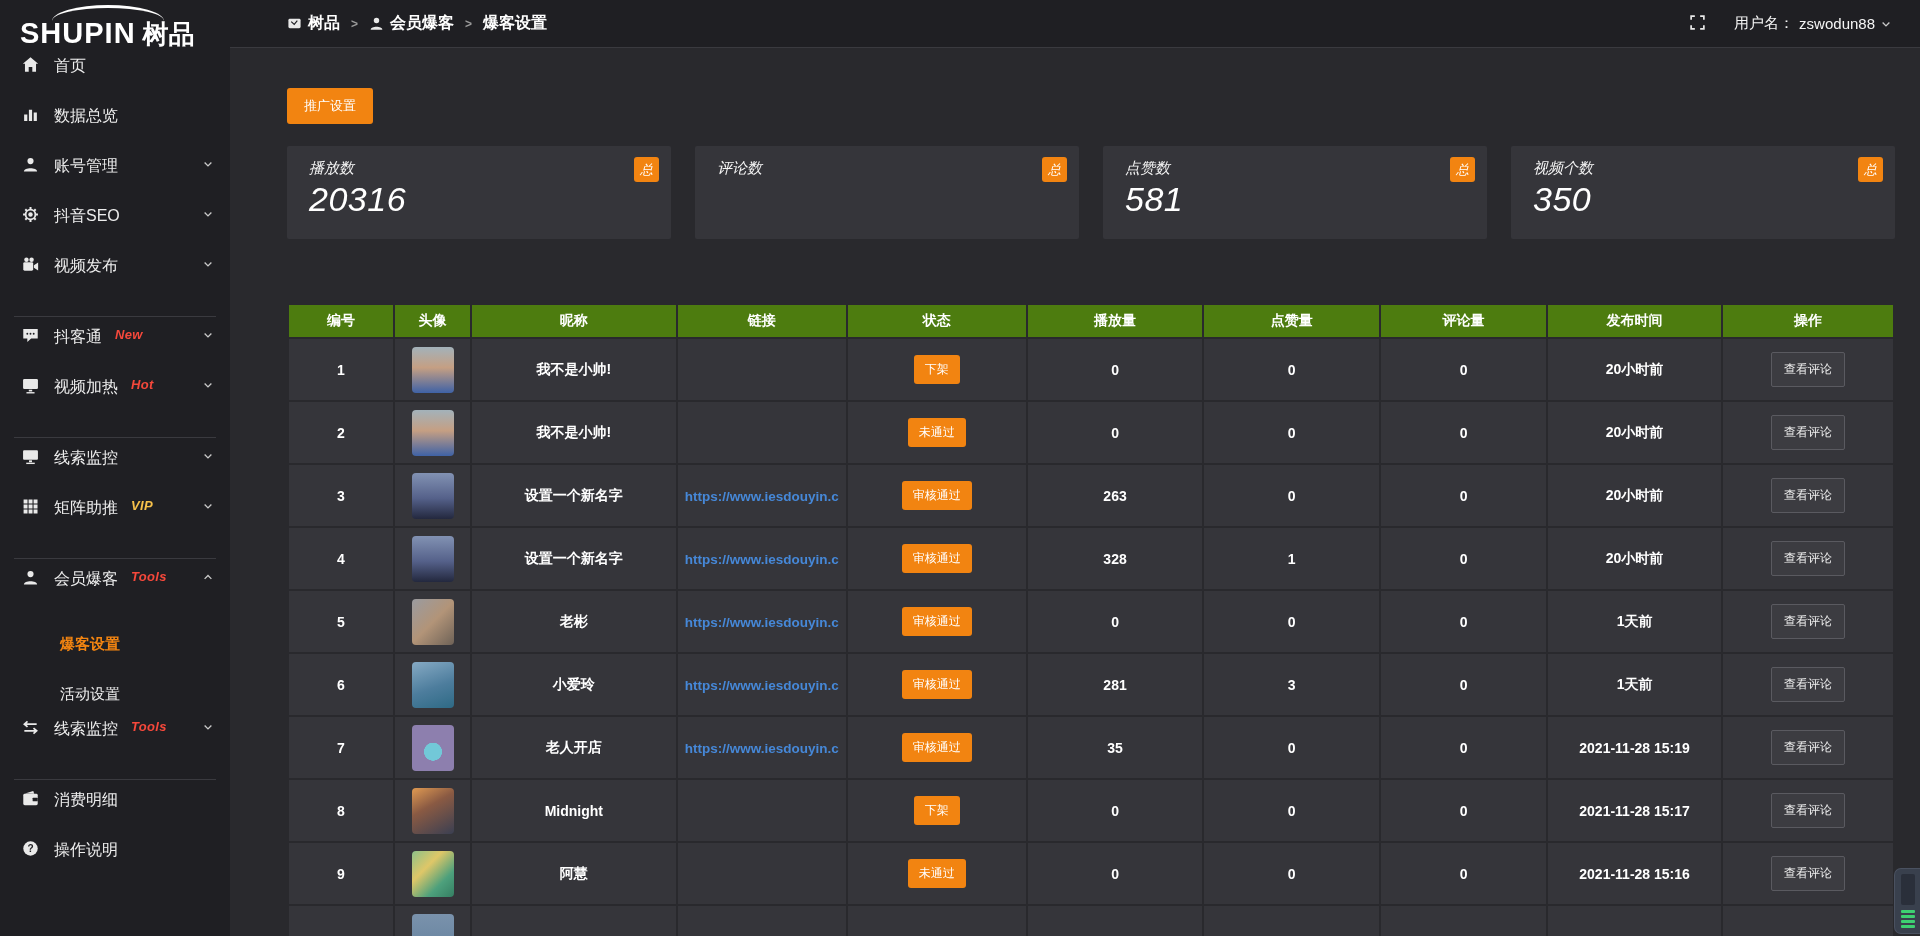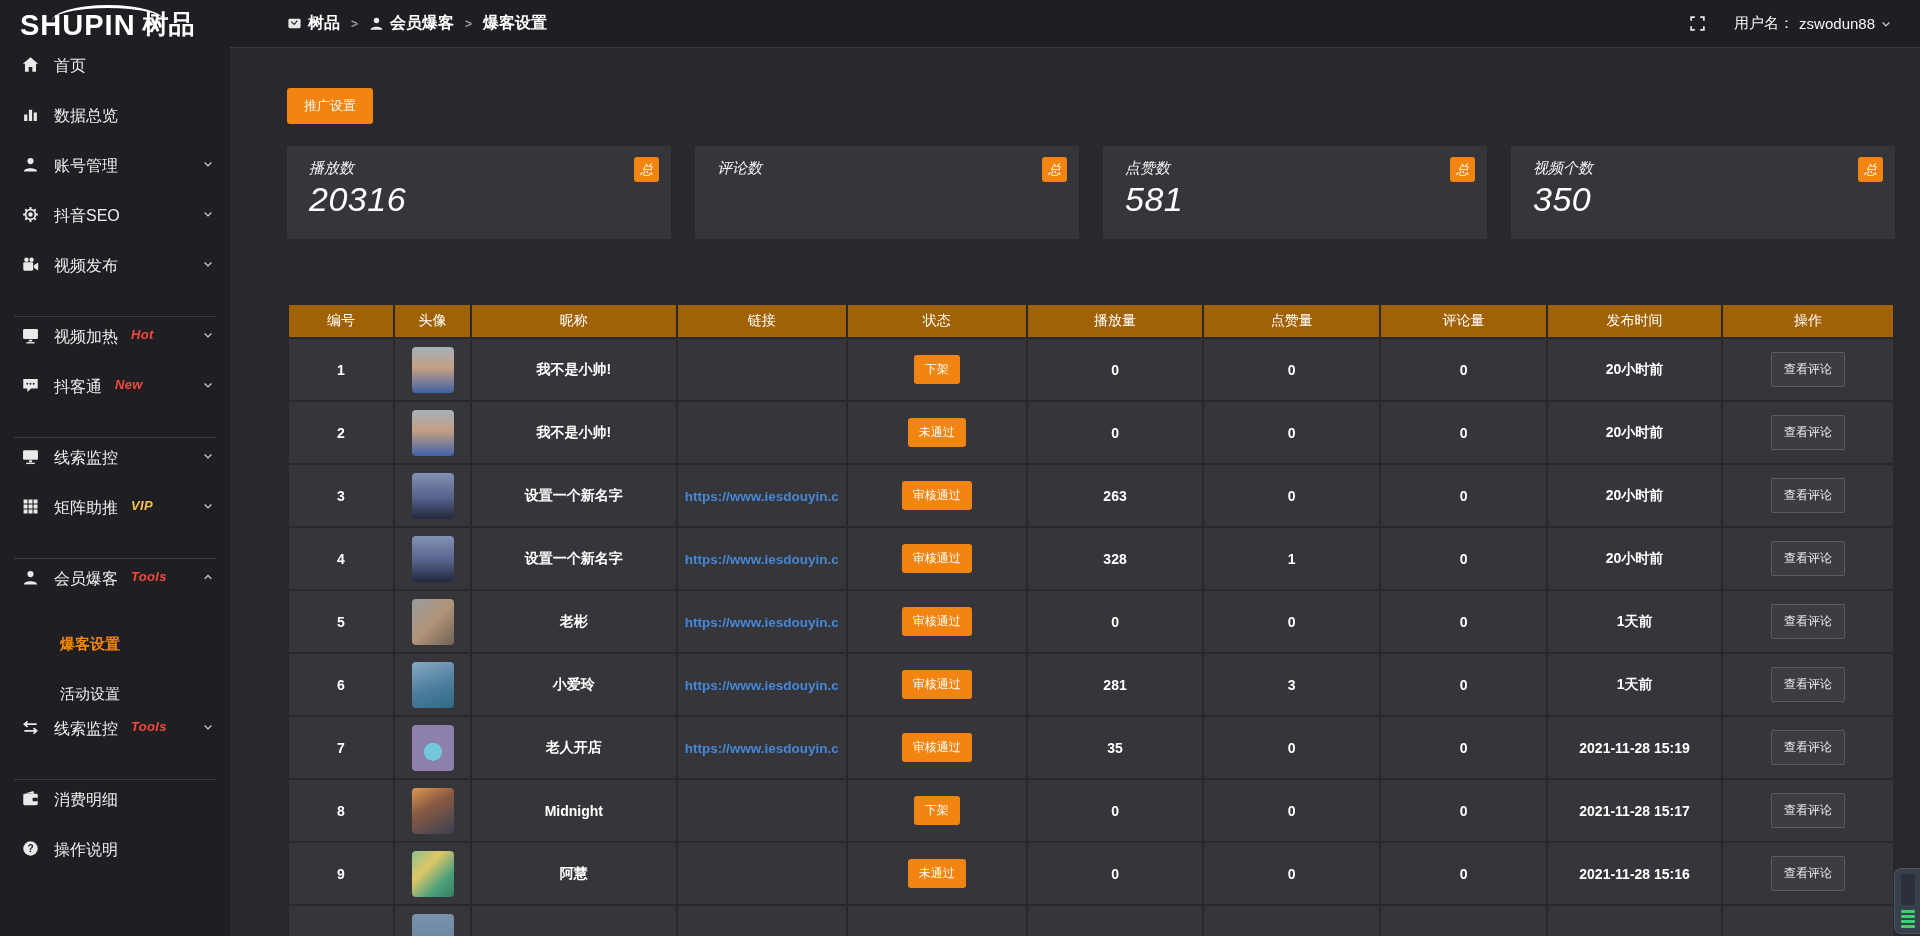--- a/index.html
+++ b/index.html
@@ -8,21 +8,21 @@
     background:#29292d;
     font-family:"Liberation Sans","DejaVu Sans",sans-serif;
     color:#f0f0f0;
     position:relative;
   }
   .ico { display:inline-flex; width:17px; height:17px; flex:0 0 auto; }
   .ico svg { width:100%; height:100%; display:block; }
 
   
   .sidebar { position:fixed; left:0; top:0; width:230px; height:936px; background:#1f1f23; z-index:6; }
-  .logo { height:52px; display:flex; align-items:flex-start; padding:11px 0 4px 20px; position:relative; cursor:pointer; }
+  .logo { height:52px; display:flex; align-items:flex-end; padding:0 0 4px 20px; position:relative; cursor:pointer; }
   .logo-arc { position:absolute; top:5px; left:52px; width:112px; height:16px;
     border-top:3px solid #fff; border-radius:50% 50% 0 0 / 100% 100% 0 0; }
   .logo-en { font-size:29px; font-weight:800; letter-spacing:1px; color:#fff; line-height:1; }
   .logo-cn { font-size:26px; font-weight:800; color:#fff; margin-left:7px; line-height:1.05; }
   .menu { padding-top:4px; }
   .menu-item { height:50px; display:flex; align-items:flex-start; padding:0 16px 0 22px; cursor:pointer; }
   .mi-icon { margin-right:15px; }
   .mi-label { font-size:16px; color:#ededed; }
   .mi-badge { font-style:italic; font-weight:700; font-size:13px; margin-left:13px; letter-spacing:.3px; }
   .mi-chevron { margin-left:auto; width:12px; height:12px; }
@@ -31,39 +31,39 @@
   .submenu-item { height:50px; display:flex; align-items:center; padding-left:60px; font-size:15px; color:#f0f0f0; cursor:pointer; }
   .submenu-item.active { color:#f28411; font-weight:700; }
 
   
   .topbar { position:fixed; left:230px; top:0; right:0; height:48px; background:#1f1f23;
     border-bottom:1px solid #3a3a3f; display:flex; align-items:center; padding:0 28px 0 57px; z-index:5; }
   .breadcrumb { display:flex; align-items:center; gap:11px; font-size:16px; font-weight:700; color:#fff; }
   .bc-item { display:flex; align-items:center; gap:6px; cursor:pointer; }
   .bc-item .ico { width:15px; height:15px; }
   .bc-sep { color:#9a9a9a; font-size:12px; font-weight:700; }
-  .topbar-right { margin-left:auto; display:flex; align-items:center; gap:28px; }
+  .topbar-right { margin-left:auto; display:flex; align-items:flex-start; gap:28px; }
   .fs-btn { display:inline-flex; cursor:pointer; }
   .user-box { display:flex; align-items:center; gap:5px; font-size:15px; color:#f5f5f5; cursor:pointer; }
   .user-box .ico { width:12px; height:12px; }
 
   
   .main { position:absolute; left:230px; top:48px; right:0; padding:40px 25px 0 57px; }
   .promo-btn { background:#f28411; color:#fff; border:none; border-radius:3px; font-size:13px;
     padding:9px 17px; cursor:pointer; font-family:inherit; }
   .stat-cards { display:flex; gap:24px; margin-top:22px; }
   .stat-card { flex:1; background:#35353a; height:93px; position:relative; padding:13px 0 0 22px; border-radius:2px;font-style:italic; }
   .sc-label { font-size:15px; color:#f5f5f5; }
   .sc-value { font-size:34px; color:#fff; margin-top:2px; letter-spacing:.5px; }
   .sc-badge { position:absolute; top:11px; right:12px; width:25px; height:25px; background:#f28411;
     border-radius:3px; color:#fff; font-size:13px; display:flex; align-items:center; justify-content:center; }
 
   
   .data-table { width:100%; border-collapse:collapse; margin-top:64px; table-layout:fixed; }
-  .data-table th { background:#a16207; height:34px; font-size:14px; font-weight:400; color:#fff;
+  .data-table th { background:#4d7c0f; height:34px; font-size:14px; font-weight:700; color:#fff;
     border:2px solid #29292d; }
   .data-table td { background:#35353a; height:63px; text-align:center; font-size:14px; color:#fff;
     border:2px solid #29292d; overflow:hidden; white-space:nowrap; }
   .td-bold { font-weight:700; }
   .avatar { width:42px; height:46px; border-radius:4px; margin:0 auto; }
   .status-badge { display:inline-block; background:#f28411; color:#fff; font-size:12px;
     padding:6px 11px; border-radius:3px; }
   .video-link { color:#4688d8; text-decoration:none; font-size:13.5px; font-weight:700; }
   .action-btn { background:#3c3c41; border:1px solid #5a5a60; color:#f0f0f0; font-size:12px;
     padding:8px 12px; border-radius:2px; cursor:pointer; font-family:inherit; }
@@ -136,45 +136,45 @@
             </svg>
           </span></span>
         <span class="mi-label">视频发布</span>
         <span class="mi-chevron"><svg viewBox="0 0 16 16" fill="none" stroke="#c9c9c9" stroke-width="1.8">
             <path d="M3.5 6L8 10.5 12.5 6"></path>
           </svg></span>
       </div>
       <div class="menu-divider"></div>
       <div class="menu-item">
         <span class="mi-icon"><span class="ico">
-            <svg viewBox="0 0 16 16" fill="#e9e9e9">
-              <rect x="1" y="1.8" width="14" height="9.4" rx="1.2"></rect>
-              <rect x="6.4" y="12" width="3.2" height="1.6"></rect>
-              <rect x="4.2" y="14.2" width="7.6" height="1.3"></rect>
-            </svg>
-          </span></span>
-        <span class="mi-label">视频加热</span>
-        <span class="mi-badge" style="color: rgb(245, 72, 59);">Hot</span>
-        <span class="mi-chevron"><svg viewBox="0 0 16 16" fill="none" stroke="#c9c9c9" stroke-width="1.8">
-            <path d="M3.5 6L8 10.5 12.5 6"></path>
-          </svg></span>
-      </div>
-      <div class="menu-item">
-        <span class="mi-icon"><span class="ico">
             <svg viewBox="0 0 16 16">
               <path fill="#e9e9e9" d="M1.2 1.8h13.6v9h-6.2L5 14.2v-3.4H1.2z"></path>
               <g fill="#1f1f23">
                 <circle cx="5" cy="6.3" r=".9"></circle>
                 <circle cx="8" cy="6.3" r=".9"></circle>
                 <circle cx="11" cy="6.3" r=".9"></circle>
               </g>
             </svg>
           </span></span>
         <span class="mi-label">抖客通</span>
         <span class="mi-badge" style="color: rgb(245, 72, 59);">New</span>
+        <span class="mi-chevron"><svg viewBox="0 0 16 16" fill="none" stroke="#c9c9c9" stroke-width="1.8">
+            <path d="M3.5 6L8 10.5 12.5 6"></path>
+          </svg></span>
+      </div>
+      <div class="menu-item">
+        <span class="mi-icon"><span class="ico">
+            <svg viewBox="0 0 16 16" fill="#e9e9e9">
+              <rect x="1" y="1.8" width="14" height="9.4" rx="1.2"></rect>
+              <rect x="6.4" y="12" width="3.2" height="1.6"></rect>
+              <rect x="4.2" y="14.2" width="7.6" height="1.3"></rect>
+            </svg>
+          </span></span>
+        <span class="mi-label">视频加热</span>
+        <span class="mi-badge" style="color: rgb(245, 72, 59);">Hot</span>
         <span class="mi-chevron"><svg viewBox="0 0 16 16" fill="none" stroke="#c9c9c9" stroke-width="1.8">
             <path d="M3.5 6L8 10.5 12.5 6"></path>
           </svg></span>
       </div>
       <div class="menu-divider"></div>
       <div class="menu-item">
         <span class="mi-icon"><span class="ico">
             <svg viewBox="0 0 16 16" fill="#e9e9e9">
               <rect x="1" y="2.2" width="14" height="8.8" rx="1"></rect>
               <rect x="6.6" y="11.6" width="2.8" height="1.8"></rect>

